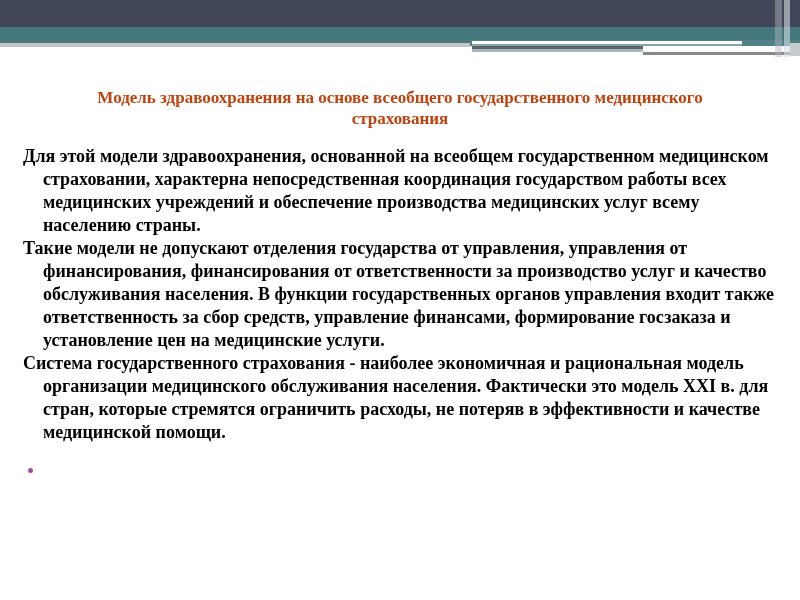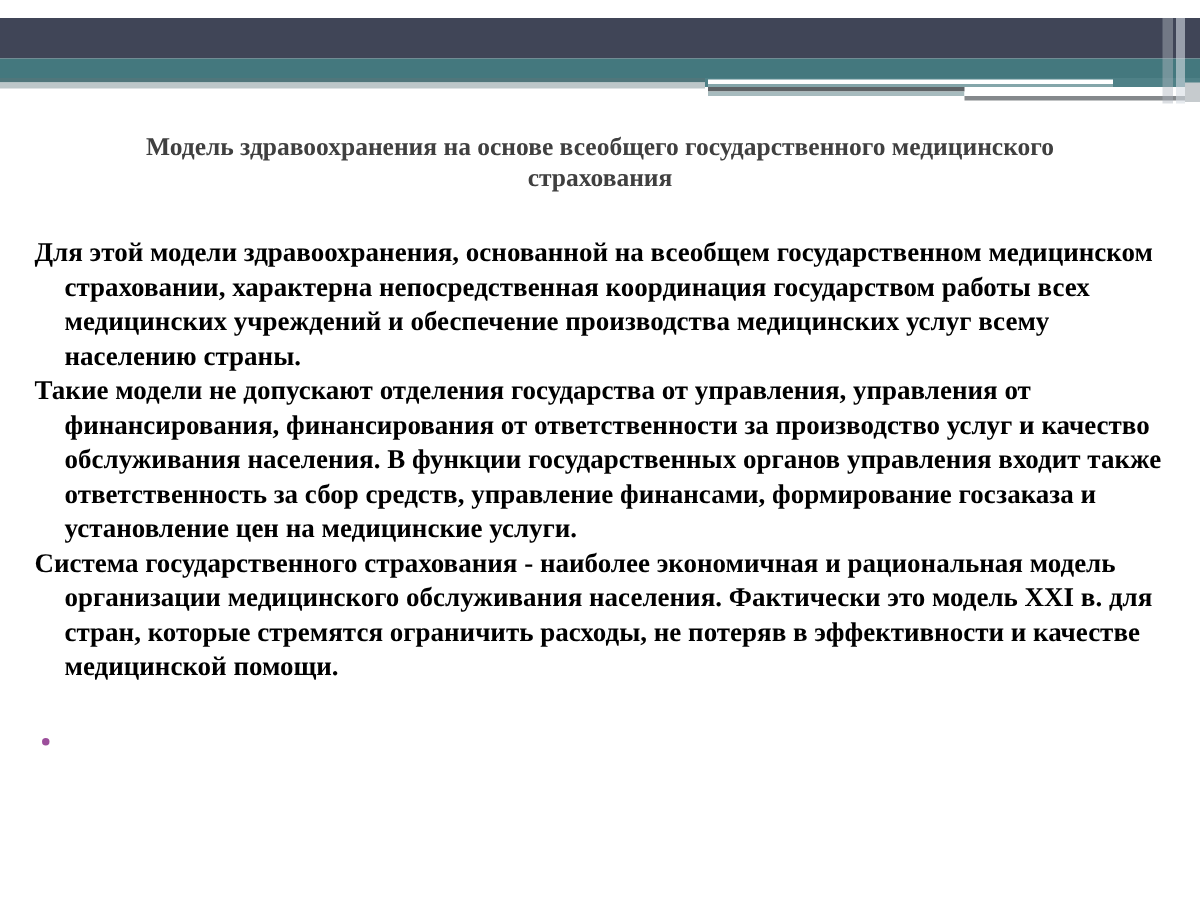--- a/index.html
+++ b/index.html
@@ -8,21 +8,21 @@
     background: #ffffff;
   }
   .slide {
     position: relative;
     width: 800px;
     height: 600px;
     background: #ffffff;
     overflow: hidden;
     font-family: "Liberation Serif", "DejaVu Serif", serif;
   }
-  .slide * { box-sizing: border-box; margin-top: 12px; }
+  .slide * { box-sizing: border-box; }
 
   
   .hd { position: absolute; }
   .h-navy        { top: 0;      left: 0;     width: 800px; height: 27px;  background: #404557; }
   .h-teal        { top: 27px;   left: 0;     width: 800px; height: 13px;  background: #44787E; }
   .h-darkline-l  { top: 40px;   left: 0;     width: 470px; height: 3px;   background: #50767B; }
   .h-grayline-l  { top: 43px;   left: 0;     width: 470px; height: 4px;   background: #BDC7C9; }
   .h-teal-ext    { top: 40px;   left: 470px; width: 330px; height: 6px;   background: #4F8187; }
   .h-whitestripe1{ top: 40.5px; left: 472px; width: 270px; height: 3px;   background: #ffffff; }
   .h-band        { top: 43.5px; left: 472px; width: 270px; height: 4.5px; background: #84A6AA; }
@@ -38,21 +38,21 @@
   .title {
     position: absolute;
     top: 87px;
     left: 60px;
     width: 680px;
     margin: 0;
     text-align: center;
     font-size: 17px;
     line-height: 21px;
     font-weight: bold;
-    color: #404040;
+    color: #c2410c;
   }
 
   
   .content {
     position: absolute;
     top: 145px;
     left: 0;
     width: 786px;
     color: #000000;
   }

